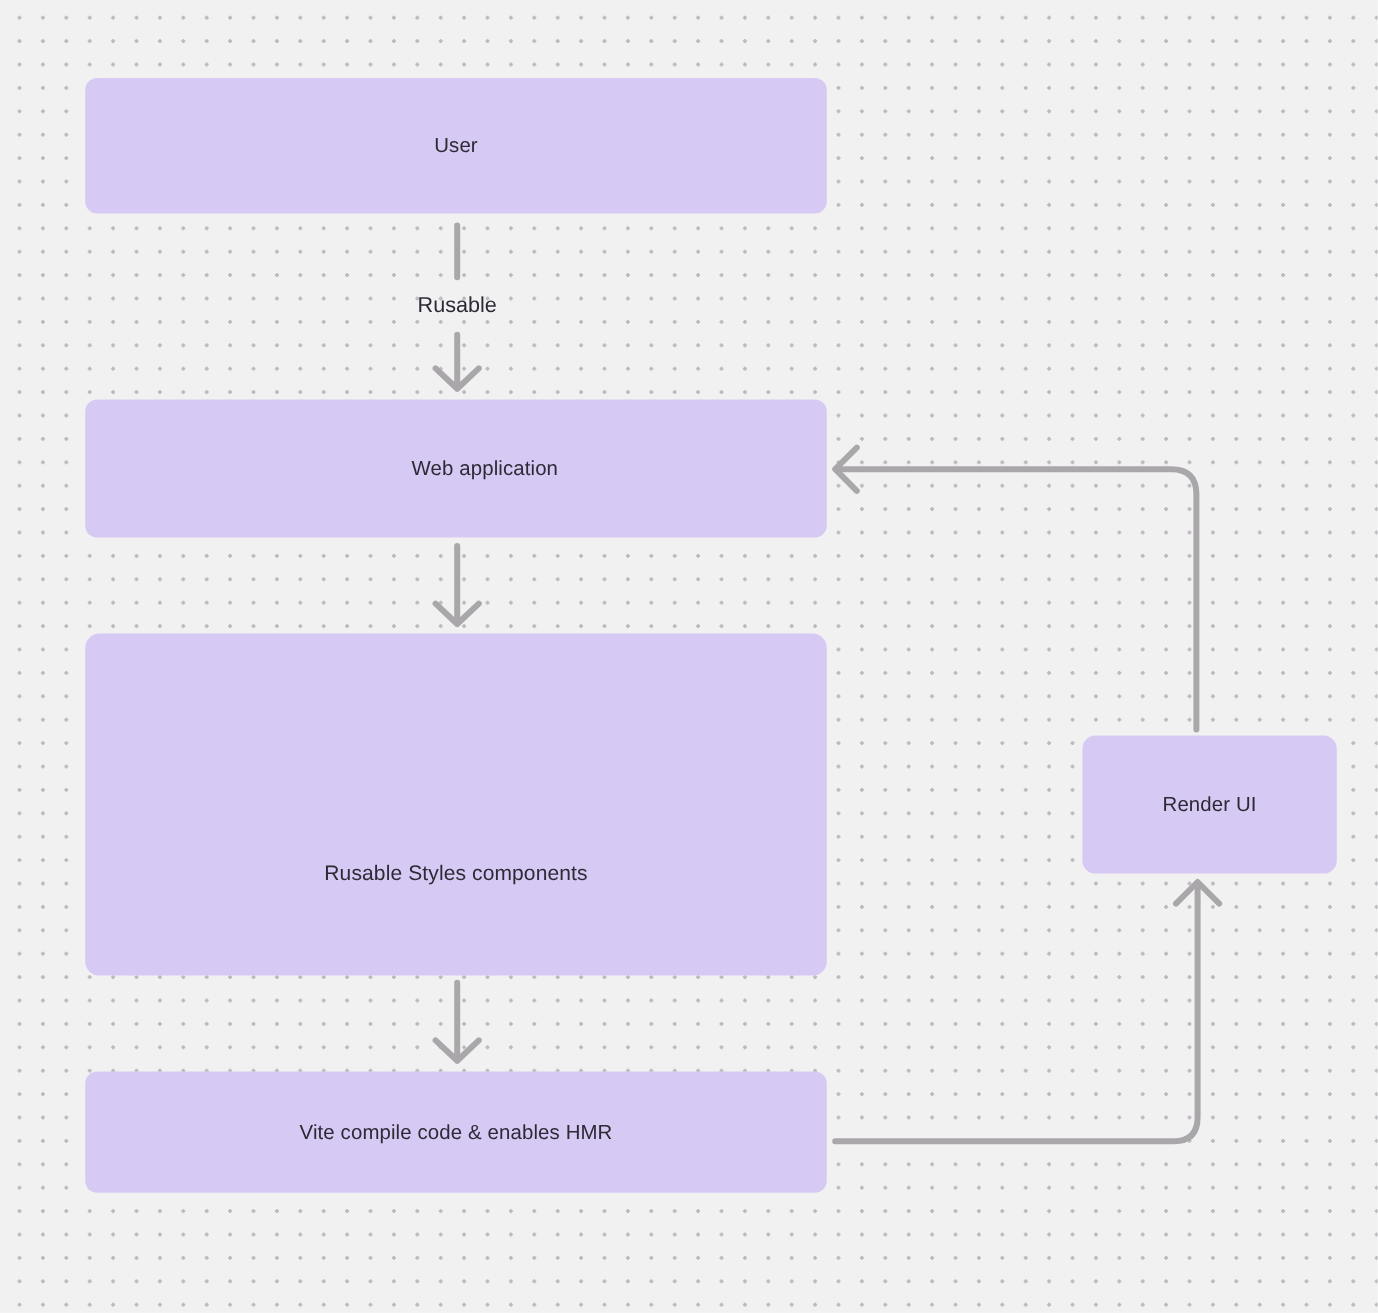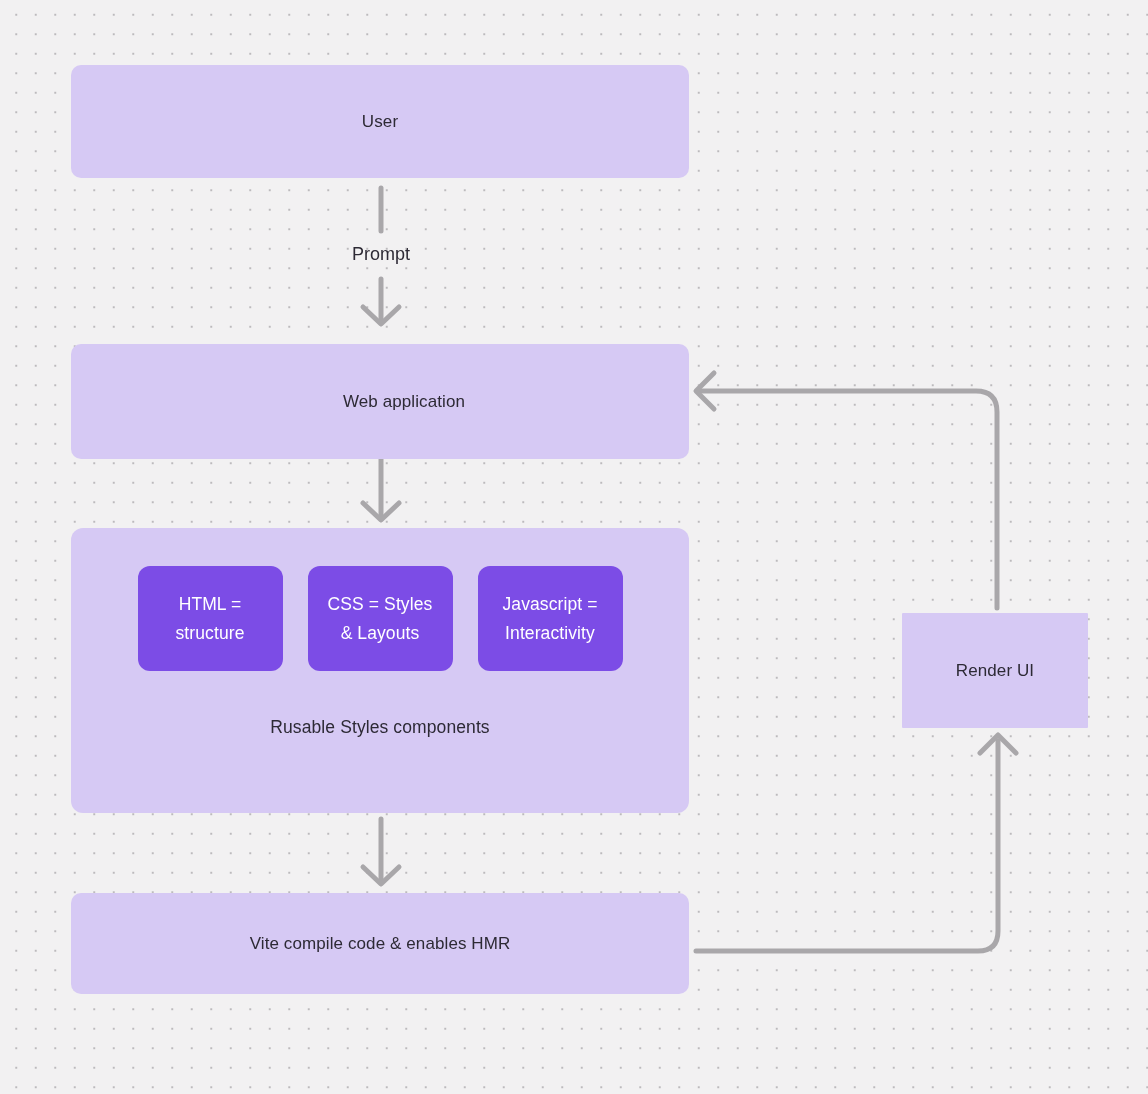--- a/index.html
+++ b/index.html
@@ -43,24 +43,24 @@
     border-radius: 10px;
     display: flex;
     align-items: center;
     justify-content: center;
     color: var(--text-dark);
     font-size: 17px;
     font-weight: 500;
     letter-spacing: 0.1px;
   }
   .node-user          { left: 71px;  top: 65px;  width: 618px; height: 113px; text-align: center; }
-  .node-web-application { left: 71px; top: 344px; width: 618px; height: 115px; padding-left: 48px; }
+  .node-web-application { left: 71px; top: 333px; width: 618px; height: 115px; padding-left: 48px; }
   .node-components    { left: 71px;  top: 528px; width: 618px; height: 285px; border-radius: 12px; }
   .node-vite          { left: 71px;  top: 893px; width: 618px; height: 101px; }
-  .node-render-ui     { left: 902px; top: 613px; width: 186px; height: 115px; border-radius: 1px; }
+  .node-render-ui     { left: 902px; top: 613px; width: 212px; height: 115px; border-radius: 11px; }
   .mini-row {
     position: absolute;
     left: 0; top: 38px;
     width: 100%;
     display: flex;
     justify-content: center;
     gap: 25px;
   }
   .mini-box {
     width: 145px;
@@ -112,35 +112,27 @@
     <path d="M696 951 H978 Q998 951 998 931 V741"></path>
     <path d="M980 753 L998 735 L1016 753"></path>
     <path d="M997 608 V412 Q997 391 976 391 H700"></path>
     <path d="M714 373 L696 391 L714 409"></path>
   </svg>
 
   <div class="node node-user">
     <span>User</span>
   </div>
 
-  <div class="edge-label">Prompt</div>
+  <div class="edge-label">Rusable</div>
 
   <div class="node node-web-application">
     <span>Web application</span>
   </div>
 
   <div class="node node-components">
-    <div class="mini-row">
-      <div class="mini-box">HTML =
-structure</div>
-      <div class="mini-box">CSS = Styles
-&amp; Layouts</div>
-      <div class="mini-box">Javascript =
-Interactivity</div>
-    </div>
     <div class="group-caption">Rusable Styles components</div>
   </div>
 
   <div class="node node-vite">
     <span>Vite compile code &amp; enables HMR</span>
   </div>
 
   <div class="node node-render-ui">
     <span>Render UI</span>
   </div>

